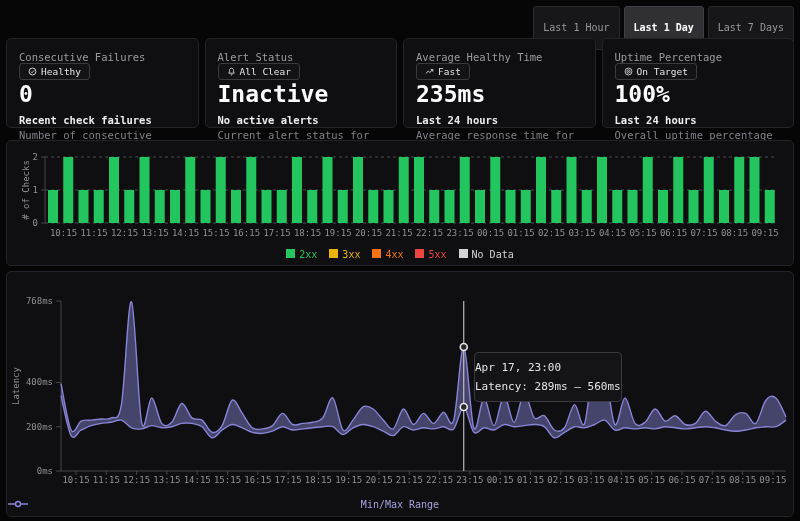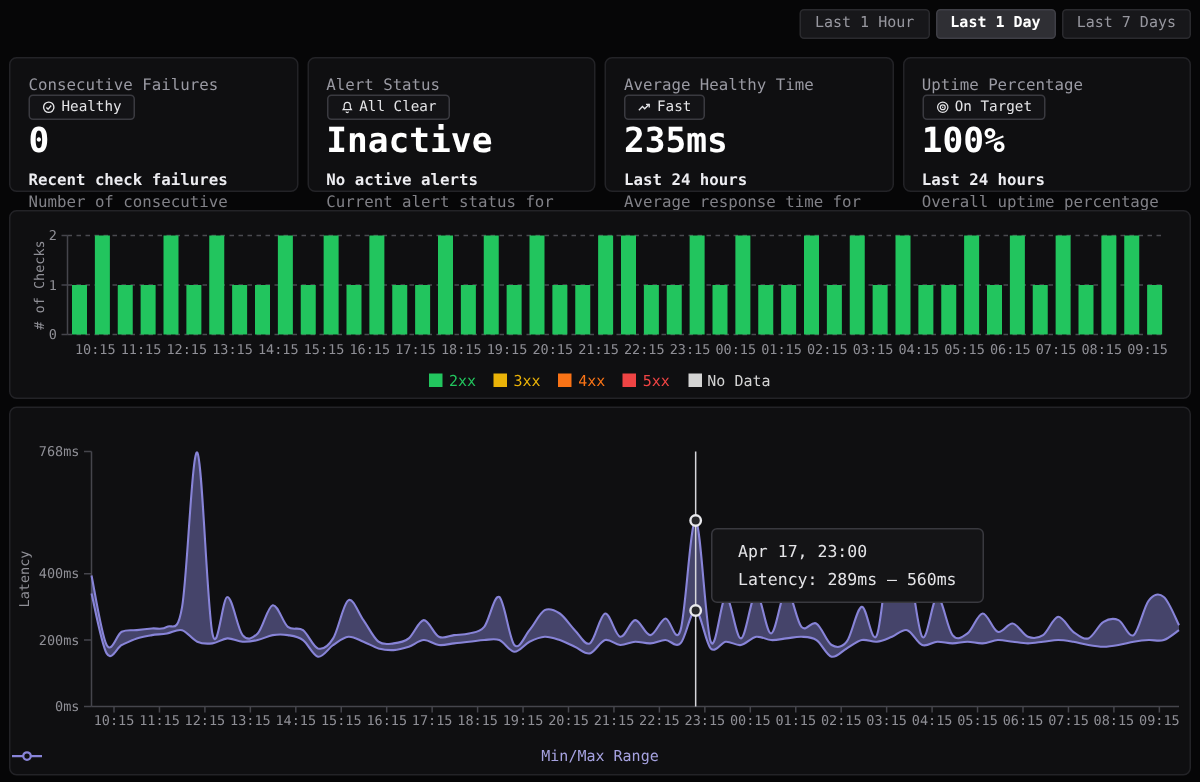--- a/index.html
+++ b/index.html
@@ -1,21 +1,21 @@
 <!DOCTYPE html>
 <html><head>
 <meta charset="utf-8">
 <style>
   html,body{margin:0;padding:0;background:#060607;}
   body{width:800px;height:521px;overflow:hidden;font-family:"DejaVu Sans Mono",monospace;color:#e5e5e5;}
   .app{position:relative;width:800px;height:521px;background:#060607;}
 
   
   .range-group{position:absolute;top:6px;right:6px;display:flex;gap:4px;}
-  .range-btn{font-family:"DejaVu Sans Mono",monospace;font-size:10px;padding:3px 9px;background:#17171a;color:#97979f;border:1px solid #2a2a2e;border-radius:3px;cursor:pointer;line-height:12px;}
+  .range-btn{font-family:"DejaVu Sans Mono",monospace;font-size:10px;padding:15px 9px;background:#17171a;color:#97979f;border:1px solid #2a2a2e;border-radius:3px;cursor:pointer;line-height:12px;}
   .range-btn.active{background:#2f2f34;color:#ffffff;font-weight:bold;border-color:#3f3f46;}
 
   
   .cards{position:absolute;top:38px;left:6px;right:6px;display:grid;grid-template-columns:repeat(4,1fr);gap:6px;}
   .card{background:#0f0f11;border:1px solid #232327;border-radius:5px;padding:10px 12px;height:90px;box-sizing:border-box;}
   .card-head{display:flex;justify-content:space-between;align-items:flex-start;flex-direction:column;}
   .card-title{font-size:10.5px;color:#9a9aa3;padding-top:2px;}
   .badge{display:flex;align-items:center;gap:4px;border:1px solid #3a3a40;border-radius:3px;padding:2px 8px;font-size:9.5px;color:#e4e4e7;background:#131316;white-space:nowrap;}
   .badge svg{width:9px;height:9px;flex:0 0 auto;}
   .card-value{font-size:23px;font-weight:bold;color:#ffffff;margin-top:1px;line-height:26px;}
@@ -29,21 +29,21 @@
   .panel svg{position:absolute;left:0;top:0;}
   svg text{font-family:"DejaVu Sans Mono",monospace;}
 
   .legend-row{position:absolute;left:0;right:0;bottom:5px;display:flex;justify-content:center;align-items:center;gap:12px;font-size:10px;}
   .legend-item{display:flex;align-items:flex-start;gap:4px;cursor:pointer;}
   .legend-swatch{width:9px;height:9px;display:inline-block;}
 
   #latency-legend{bottom:6px;}
   #latency-legend .legend-item span{color:#a6a2e0;}
 
-  #tooltip{position:absolute;left:467px;top:80px;background:#141416;border:1px solid #39393f;border-radius:4px;padding:8px 17px;font-size:11px;color:#e4e4e7;white-space:nowrap;z-index:5;}
+  #tooltip{position:absolute;left:467px;top:80px;background:#141416;border:1px solid #39393f;border-radius:4px;padding:8px 0;font-size:11px;color:#e4e4e7;white-space:nowrap;z-index:5;}
   #tooltip .t2{margin-top:6px;}
 </style>
 </head>
 <body>
 
 <div class="app">
 
   <div class="range-group">
     <button class="range-btn">Last 1 Hour</button>
     <button class="range-btn active">Last 1 Day</button>

